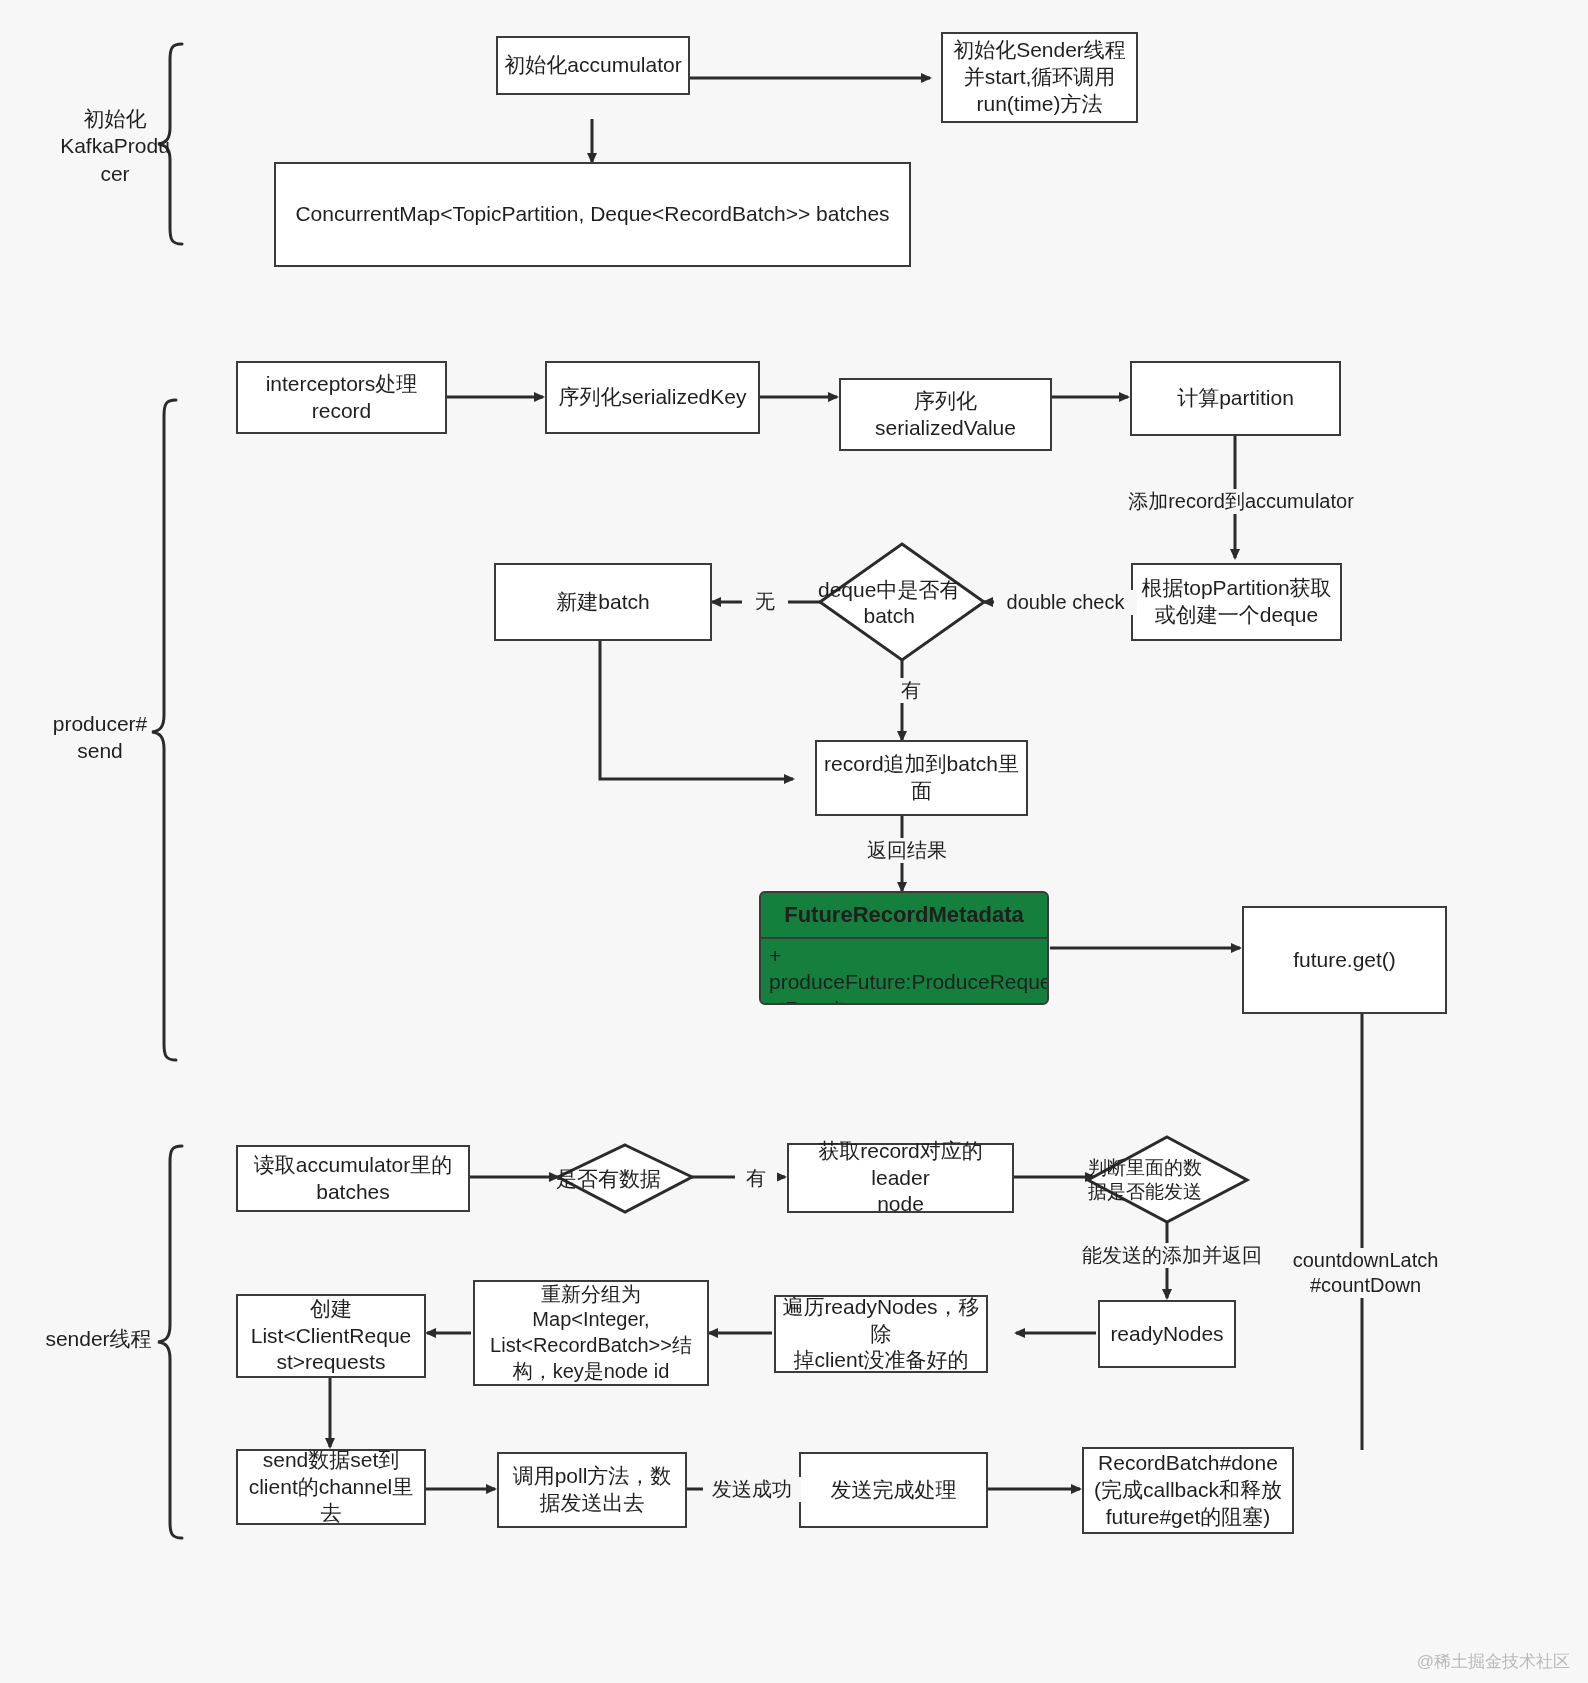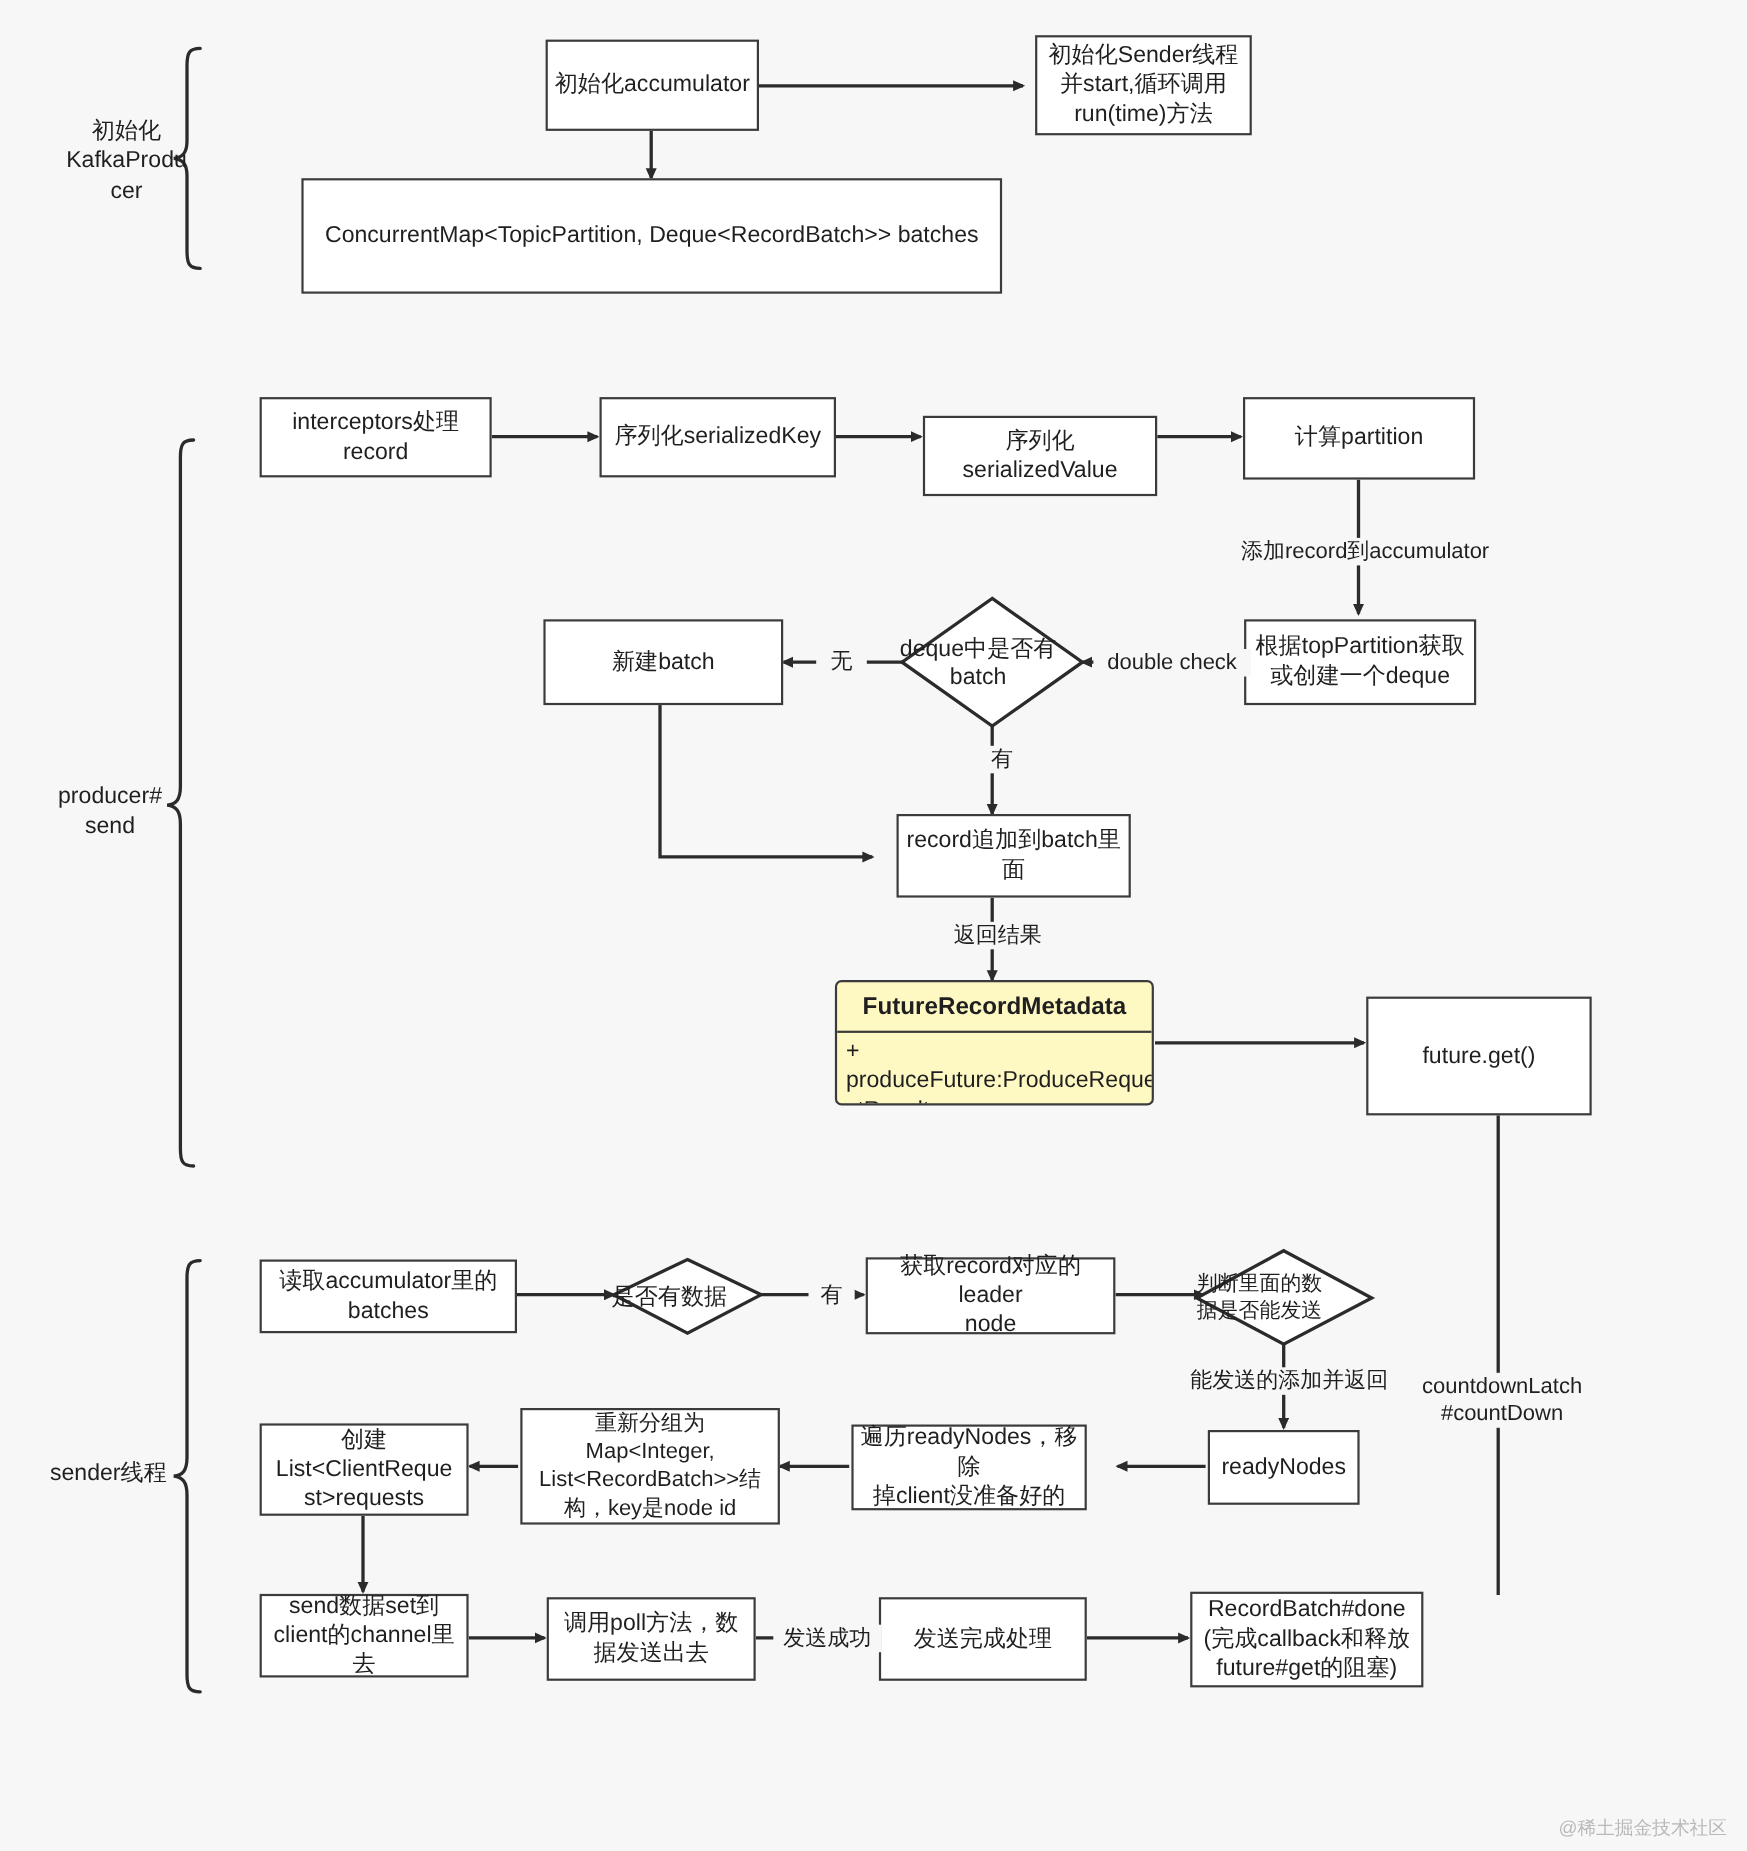--- a/index.html
+++ b/index.html
@@ -34,21 +34,21 @@
     text-align:center;
     font-size:21px;
     line-height:1.25;
     white-space:pre-line;
     z-index:3;
   }
   .diamond .dtext{position:relative;z-index:4;}
   .classbox{
     position:absolute;
     box-sizing:border-box;
-    background:#fef9c3;
+    background:#15803d;
     border:2px solid #3b3b3b;
     border-radius:6px;
     overflow:hidden;
   }
   .classbox .chead{
     height:44px;
     display:flex;align-items:center;justify-content:center;
     font-weight:bold;font-size:22px;
     border-bottom:2px solid #3b3b3b;
   }
@@ -152,21 +152,21 @@
     </g>
   </svg>
 
   <div class="grouplabel" style="left:60px;top:105px;width:110px;">初始化
 KafkaProdu
 cer</div>
   <div class="grouplabel" style="left:40px;top:710px;width:120px;">producer#
 send</div>
   <div class="grouplabel" style="left:36px;top:1325px;width:125px;">sender线程</div>
 
-  <div class="node" style="left:496px;top:36px;width:194px;height:83px;">初始化accumulator</div>
+  <div class="node" style="left:496px;top:36px;width:194px;height:59px;">初始化accumulator</div>
   <div class="node" style="left:941px;top:32px;width:197px;height:91px;">初始化Sender线程
 并start,循环调用
 run(time)方法</div>
   <div class="node" style="left:274px;top:162px;width:637px;height:105px;">ConcurrentMap&lt;TopicPartition, Deque&lt;RecordBatch&gt;&gt; batches</div>
 
   <div class="node" style="left:236px;top:361px;width:211px;height:73px;">interceptors处理
 record</div>
   <div class="node" style="left:545px;top:361px;width:215px;height:73px;">序列化serializedKey</div>
   <div class="node" style="left:839px;top:378px;width:213px;height:73px;">序列化
 serializedValue</div>

